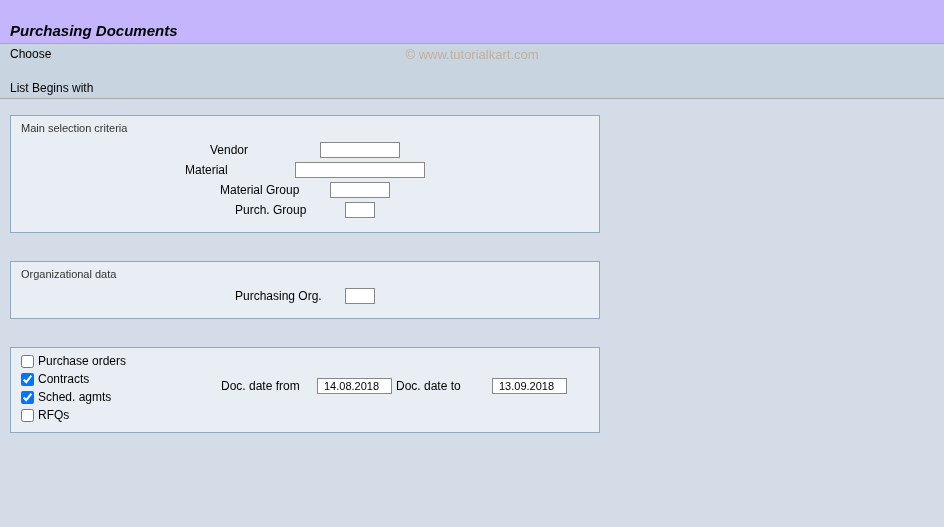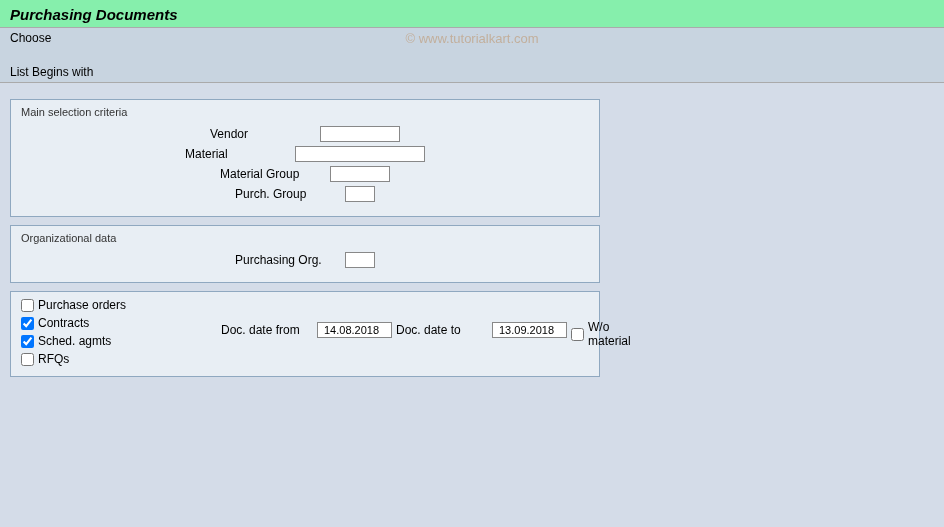--- a/index.html
+++ b/index.html
@@ -3,22 +3,22 @@
   <meta charset="utf-8">
   <style>
     * { box-sizing: border-box; margin: 0; padding: 0; }
     body {
       font-family: Arial, Helvetica, sans-serif;
       font-size: 12px;
       background: #d4dce8;
       color: #000;
     }
     .title-bar {
-      background: #86efac;
-      padding: 6px 10px 4px 10px;
+      background: #c4b5fd;
+      padding: 22px 10px 4px 10px;
       border-bottom: 1px solid #aaa;
     }
     .title-bar h1 {
       font-size: 15px;
       font-weight: bold;
       font-style: italic;
       color: #000;
     }
     .menu-bar {
       background: #c8d4e0;
@@ -41,21 +41,21 @@
     }
     .menu-item {
       cursor: pointer;
       color: #000;
       font-size: 12px;
     }
     .main-content {
       padding: 16px 10px;
       display: flex;
       flex-direction: column;
-      gap: 8px;
+      gap: 28px;
     }
     .section {
       border: 1px solid #8fa8c0;
       background: #e8eef4;
       padding: 6px 10px 10px 10px;
       max-width: 590px;
     }
     .section-title {
       font-size: 11px;
       color: #333;
@@ -214,21 +214,17 @@
 
       <div class="scope-right">
         <div class="date-row">
           <span class="date-label">Doc. date from</span>
           <input class="date-input" type="text" value="14.08.2018" style="">
         </div>
         <div class="date-row">
           <span class="date-label">Doc. date to</span>
           <input class="date-input" type="text" value="13.09.2018" style="">
         </div>
-        <div class="wo-material-row">
-          <input type="checkbox" id="wo-material" style="">
-          <label for="wo-material">W/o material</label>
-        </div>
       </div>
     </div>
   </div>
 
 </div>
 
 </body></html>

